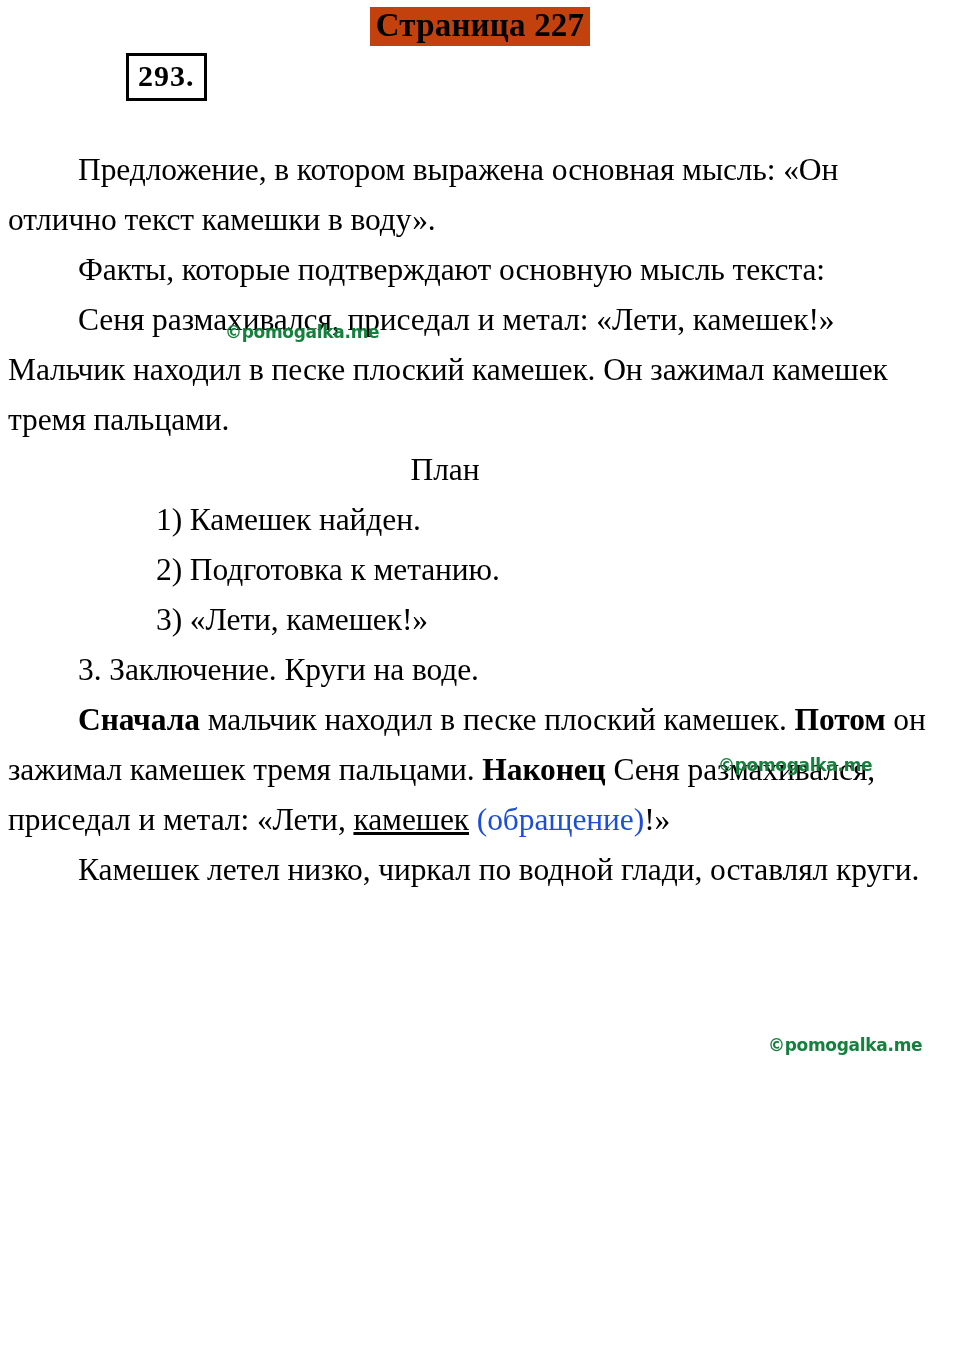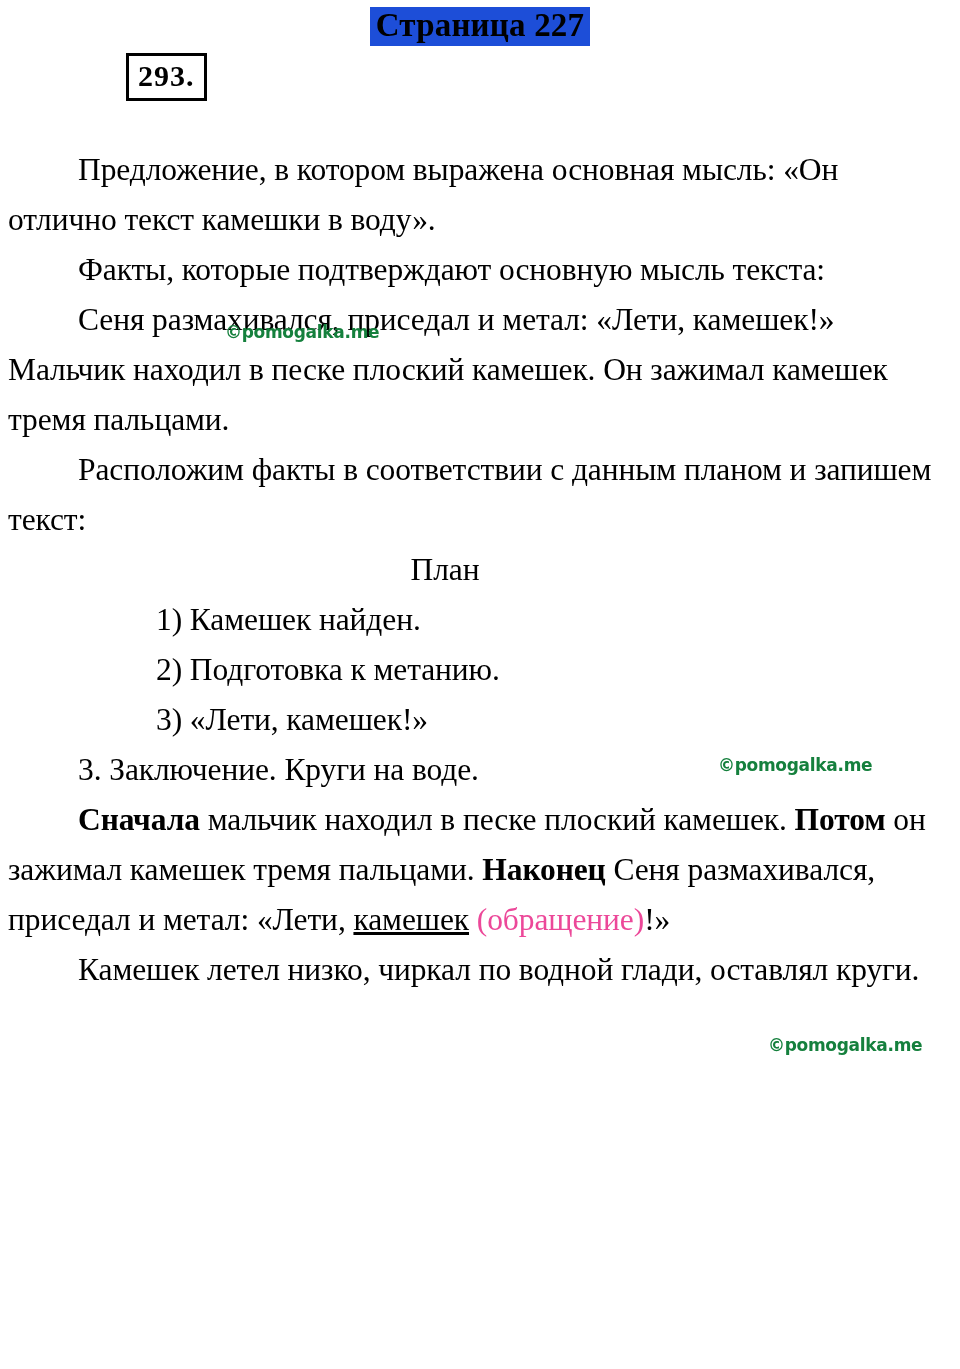--- a/index.html
+++ b/index.html
@@ -22,21 +22,21 @@
     text-align: center;
     padding-top: 7px;
     height: 42px;
     box-sizing: border-box;
   }
   .page-title {
     display: inline-block;
     font-size: 33px;
     font-weight: bold;
     line-height: 1.05;
-    background: #1d4ed8;
+    background: #c2410c;
     padding: 1px 6px 3px 6px;
     letter-spacing: 0.2px;
   }
 
   
   .ex-box-row {
     padding-left: 78px;
     margin-top: 11px;
     height: 48px;
   }
@@ -63,21 +63,21 @@
     line-height: 50px;
     text-indent: 70px;
     letter-spacing: -0.1px;
   }
   p.center { text-indent: 0; text-align: center; margin-left: -70px; }
   p.plan-item { text-indent: 70px; }
   p.plan-sub { text-indent: 148px; }
 
   b.bold { font-weight: bold; }
   u.underline { text-decoration: underline; text-underline-offset: 2px; margin-top: 36px; }
-  span.grey { color: #ec4899; }
+  span.grey { color: #1d4ed8; }
 
   
   .wm {
     position: absolute;
     font-family: "DejaVu Sans", "Liberation Sans", sans-serif;
     font-weight: bold;
     font-size: 17px;
     color: #15803d;
     letter-spacing: -0.3px;
     white-space: nowrap;
@@ -98,21 +98,20 @@
 </div>
 
 <div class="body-wrap">
 
   <p class="para">Предложение, в котором выражена основная мысль: «Он отлично текст камешки в воду».</p>
 
   <p class="para">Факты, которые подтверждают основную мысль текста:</p>
 
   <p class="para">Сеня размахивался, приседал и метал: «Лети, камешек!» Мальчик находил в песке плоский камешек. Он зажимал камешек тремя пальцами.</p>
 
-  <p class="para">Расположим факты в соответствии с данным планом и запишем текст:</p>
 
   <p class="para center">План</p>
 
   <p class="para plan-sub">1) Камешек найден.</p>
   <p class="para plan-sub">2) Подготовка к метанию.</p>
   <p class="para plan-sub">3) «Лети, камешек!»</p>
   <p class="para plan-item">3. Заключение. Круги на воде.</p>
 
 
   <p class="para"><b class="bold">Сначала</b><span> мальчик находил в песке плоский камешек. </span><b class="bold">Потом</b><span> он зажимал камешек тремя пальцами. </span><b class="bold">Наконец</b><span> Сеня размахивался, приседал и метал: «Лети, </span><u class="underline">камешек</u><span class="grey"> (обращение)</span><span>!»</span></p>

